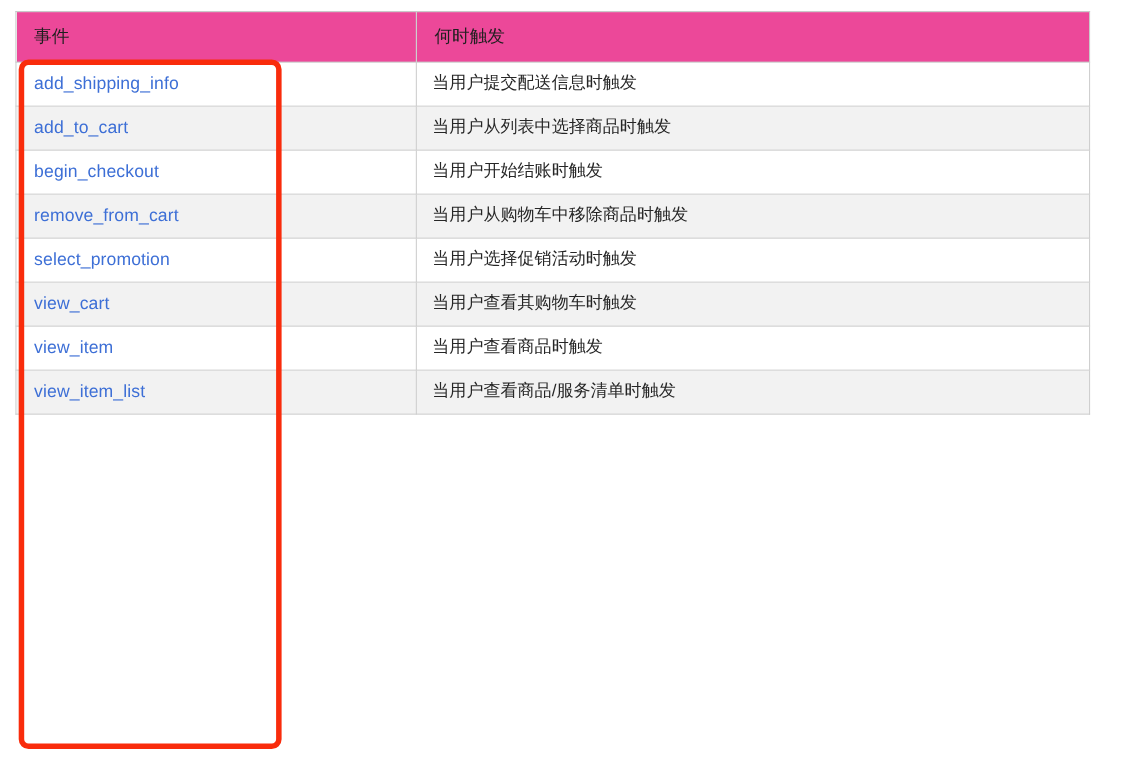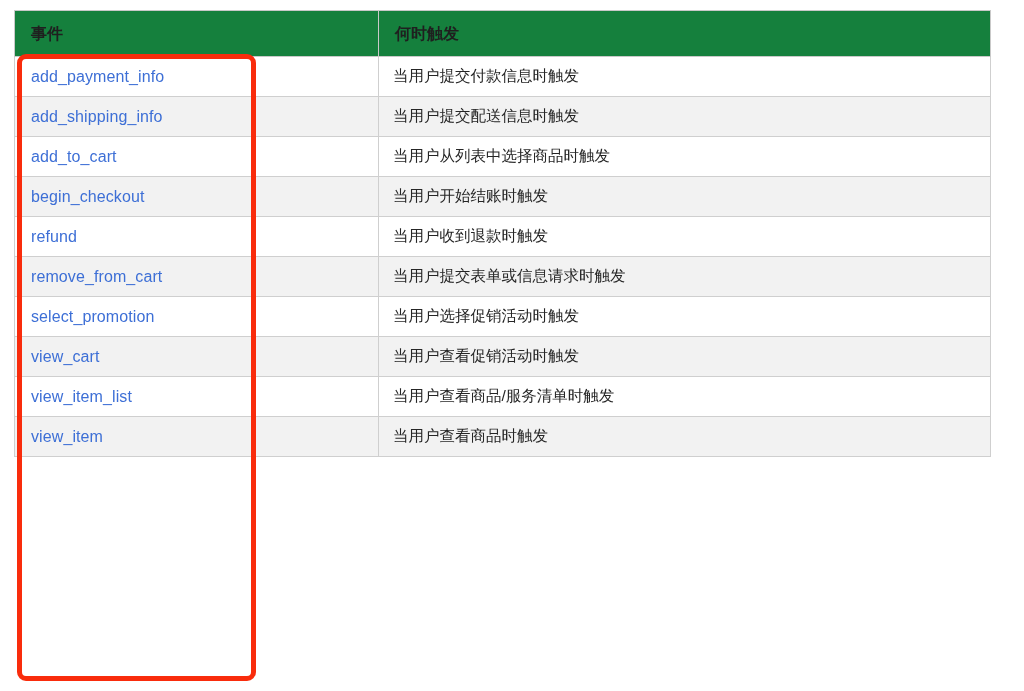--- a/index.html
+++ b/index.html
@@ -50,23 +50,23 @@
     vertical-align: middle;
     font-size: 15.5px;
     line-height: 1.35;
     height: 40px;
     box-sizing: border-box;
     overflow: hidden;
     white-space: nowrap;
   }
 
   table.events thead th {
-    background: #15803d;
+    background: #ec4899;
     color: #1f1f1f;
-    font-weight: bold;
+    font-weight: normal;
     font-size: 16px;
     height: 46px;
     border-color: #c9c9c9;
   }
 
   table.events tbody tr:nth-child(odd)  td { background: #ffffff; }
   table.events tbody tr:nth-child(even) td { background: #f2f2f2; }
 
   table.events tbody td.ev-name { padding-left: 16px; }
   table.events tbody td.ev-when { color: #262626; padding-left: 14px; }
@@ -104,59 +104,51 @@
         <col class="c-when">
       </colgroup>
       <thead>
         <tr>
           <th>事件</th>
           <th>何时触发</th>
         </tr>
       </thead>
       <tbody id="events-body">
 
-      <tr>
-            <td class="ev-name"><a class="ev-link" href="#">add_payment_info</a></td>
-            <td class="ev-when">当用户提交付款信息时触发</td>
-          </tr>
           <tr>
             <td class="ev-name"><a class="ev-link" href="#">add_shipping_info</a></td>
             <td class="ev-when">当用户提交配送信息时触发</td>
           </tr>
           <tr>
             <td class="ev-name"><a class="ev-link" href="#">add_to_cart</a></td>
             <td class="ev-when">当用户从列表中选择商品时触发</td>
           </tr>
           <tr>
             <td class="ev-name"><a class="ev-link" href="#">begin_checkout</a></td>
             <td class="ev-when">当用户开始结账时触发</td>
           </tr>
           <tr>
-            <td class="ev-name"><a class="ev-link" href="#">refund</a></td>
-            <td class="ev-when">当用户收到退款时触发</td>
-          </tr>
-          <tr>
             <td class="ev-name"><a class="ev-link" href="#">remove_from_cart</a></td>
-            <td class="ev-when">当用户提交表单或信息请求时触发</td>
+            <td class="ev-when">当用户从购物车中移除商品时触发</td>
           </tr>
           <tr>
             <td class="ev-name"><a class="ev-link" href="#">select_promotion</a></td>
             <td class="ev-when">当用户选择促销活动时触发</td>
           </tr>
           <tr>
             <td class="ev-name"><a class="ev-link" href="#">view_cart</a></td>
-            <td class="ev-when">当用户查看促销活动时触发</td>
+            <td class="ev-when">当用户查看其购物车时触发</td>
+          </tr>
+          <tr>
+            <td class="ev-name"><a class="ev-link" href="#">view_item</a></td>
+            <td class="ev-when">当用户查看商品时触发</td>
           </tr>
           <tr>
             <td class="ev-name"><a class="ev-link" href="#">view_item_list</a></td>
             <td class="ev-when">当用户查看商品/服务清单时触发</td>
-          </tr>
-          <tr>
-            <td class="ev-name"><a class="ev-link" href="#">view_item</a></td>
-            <td class="ev-when">当用户查看商品时触发</td>
           </tr>
         </tbody>
     </table>
   </div>
 
   <div class="highlight-box"></div>
 
 </div>
 
 </body></html>

